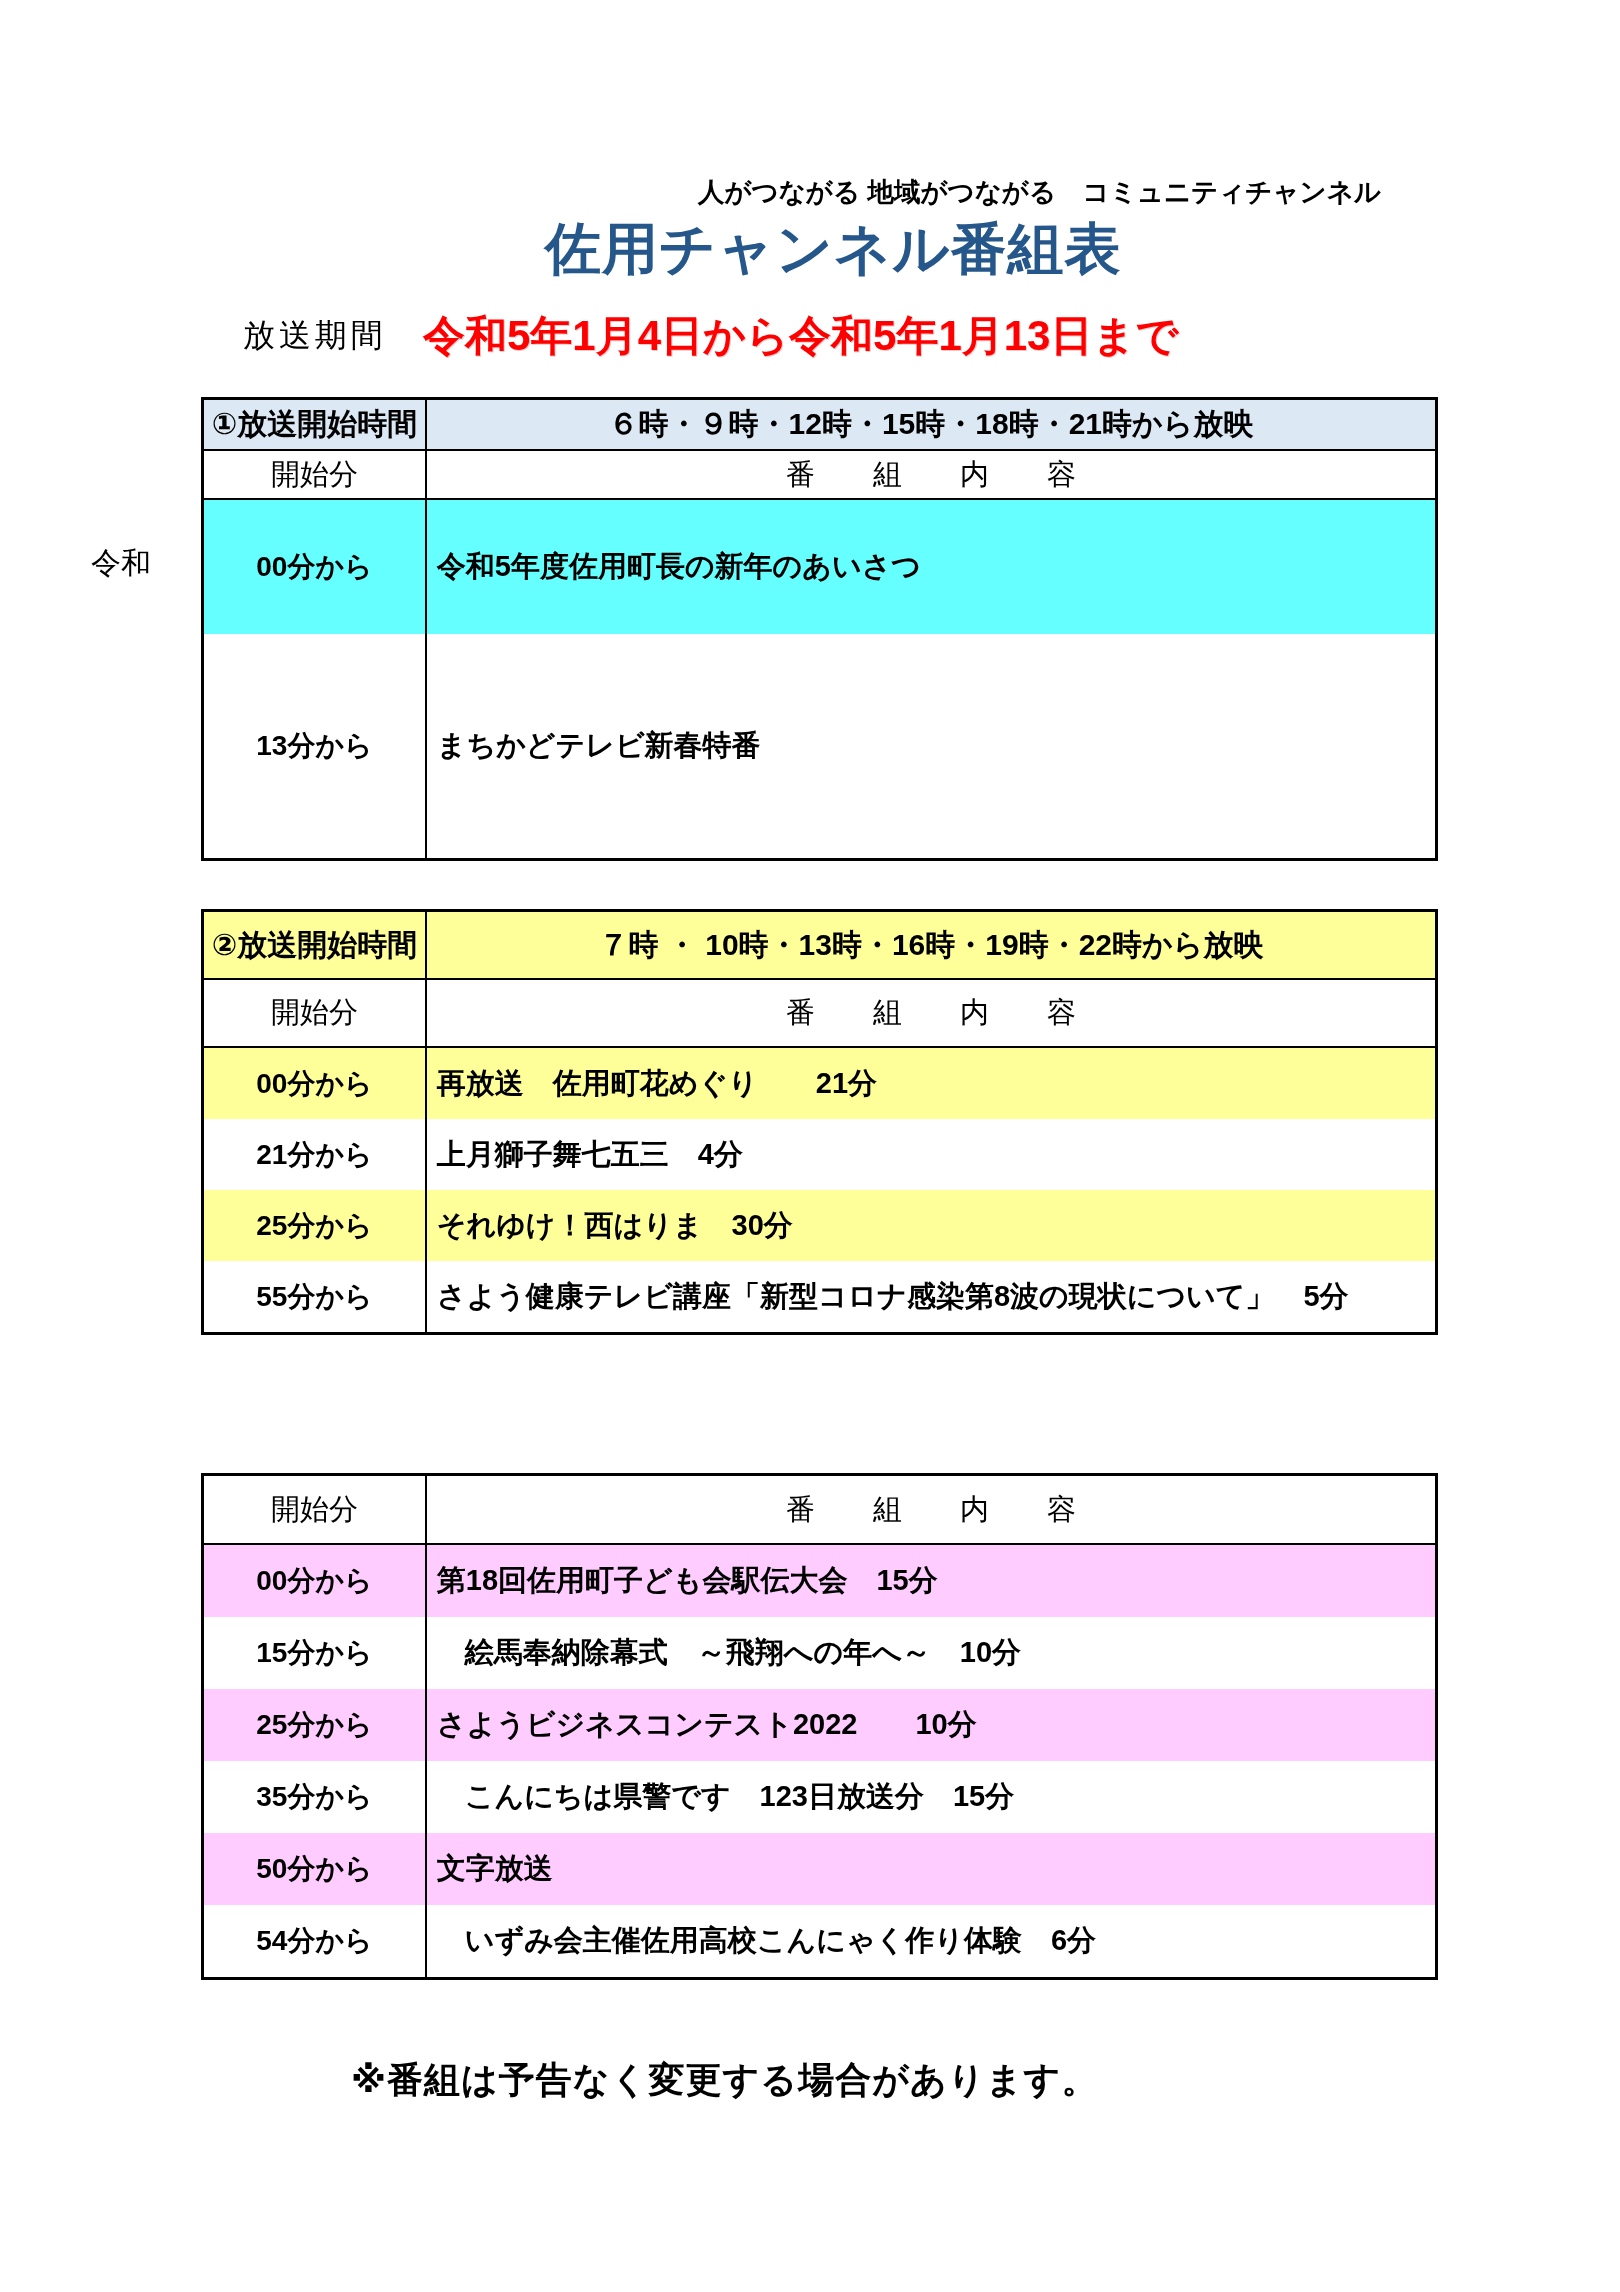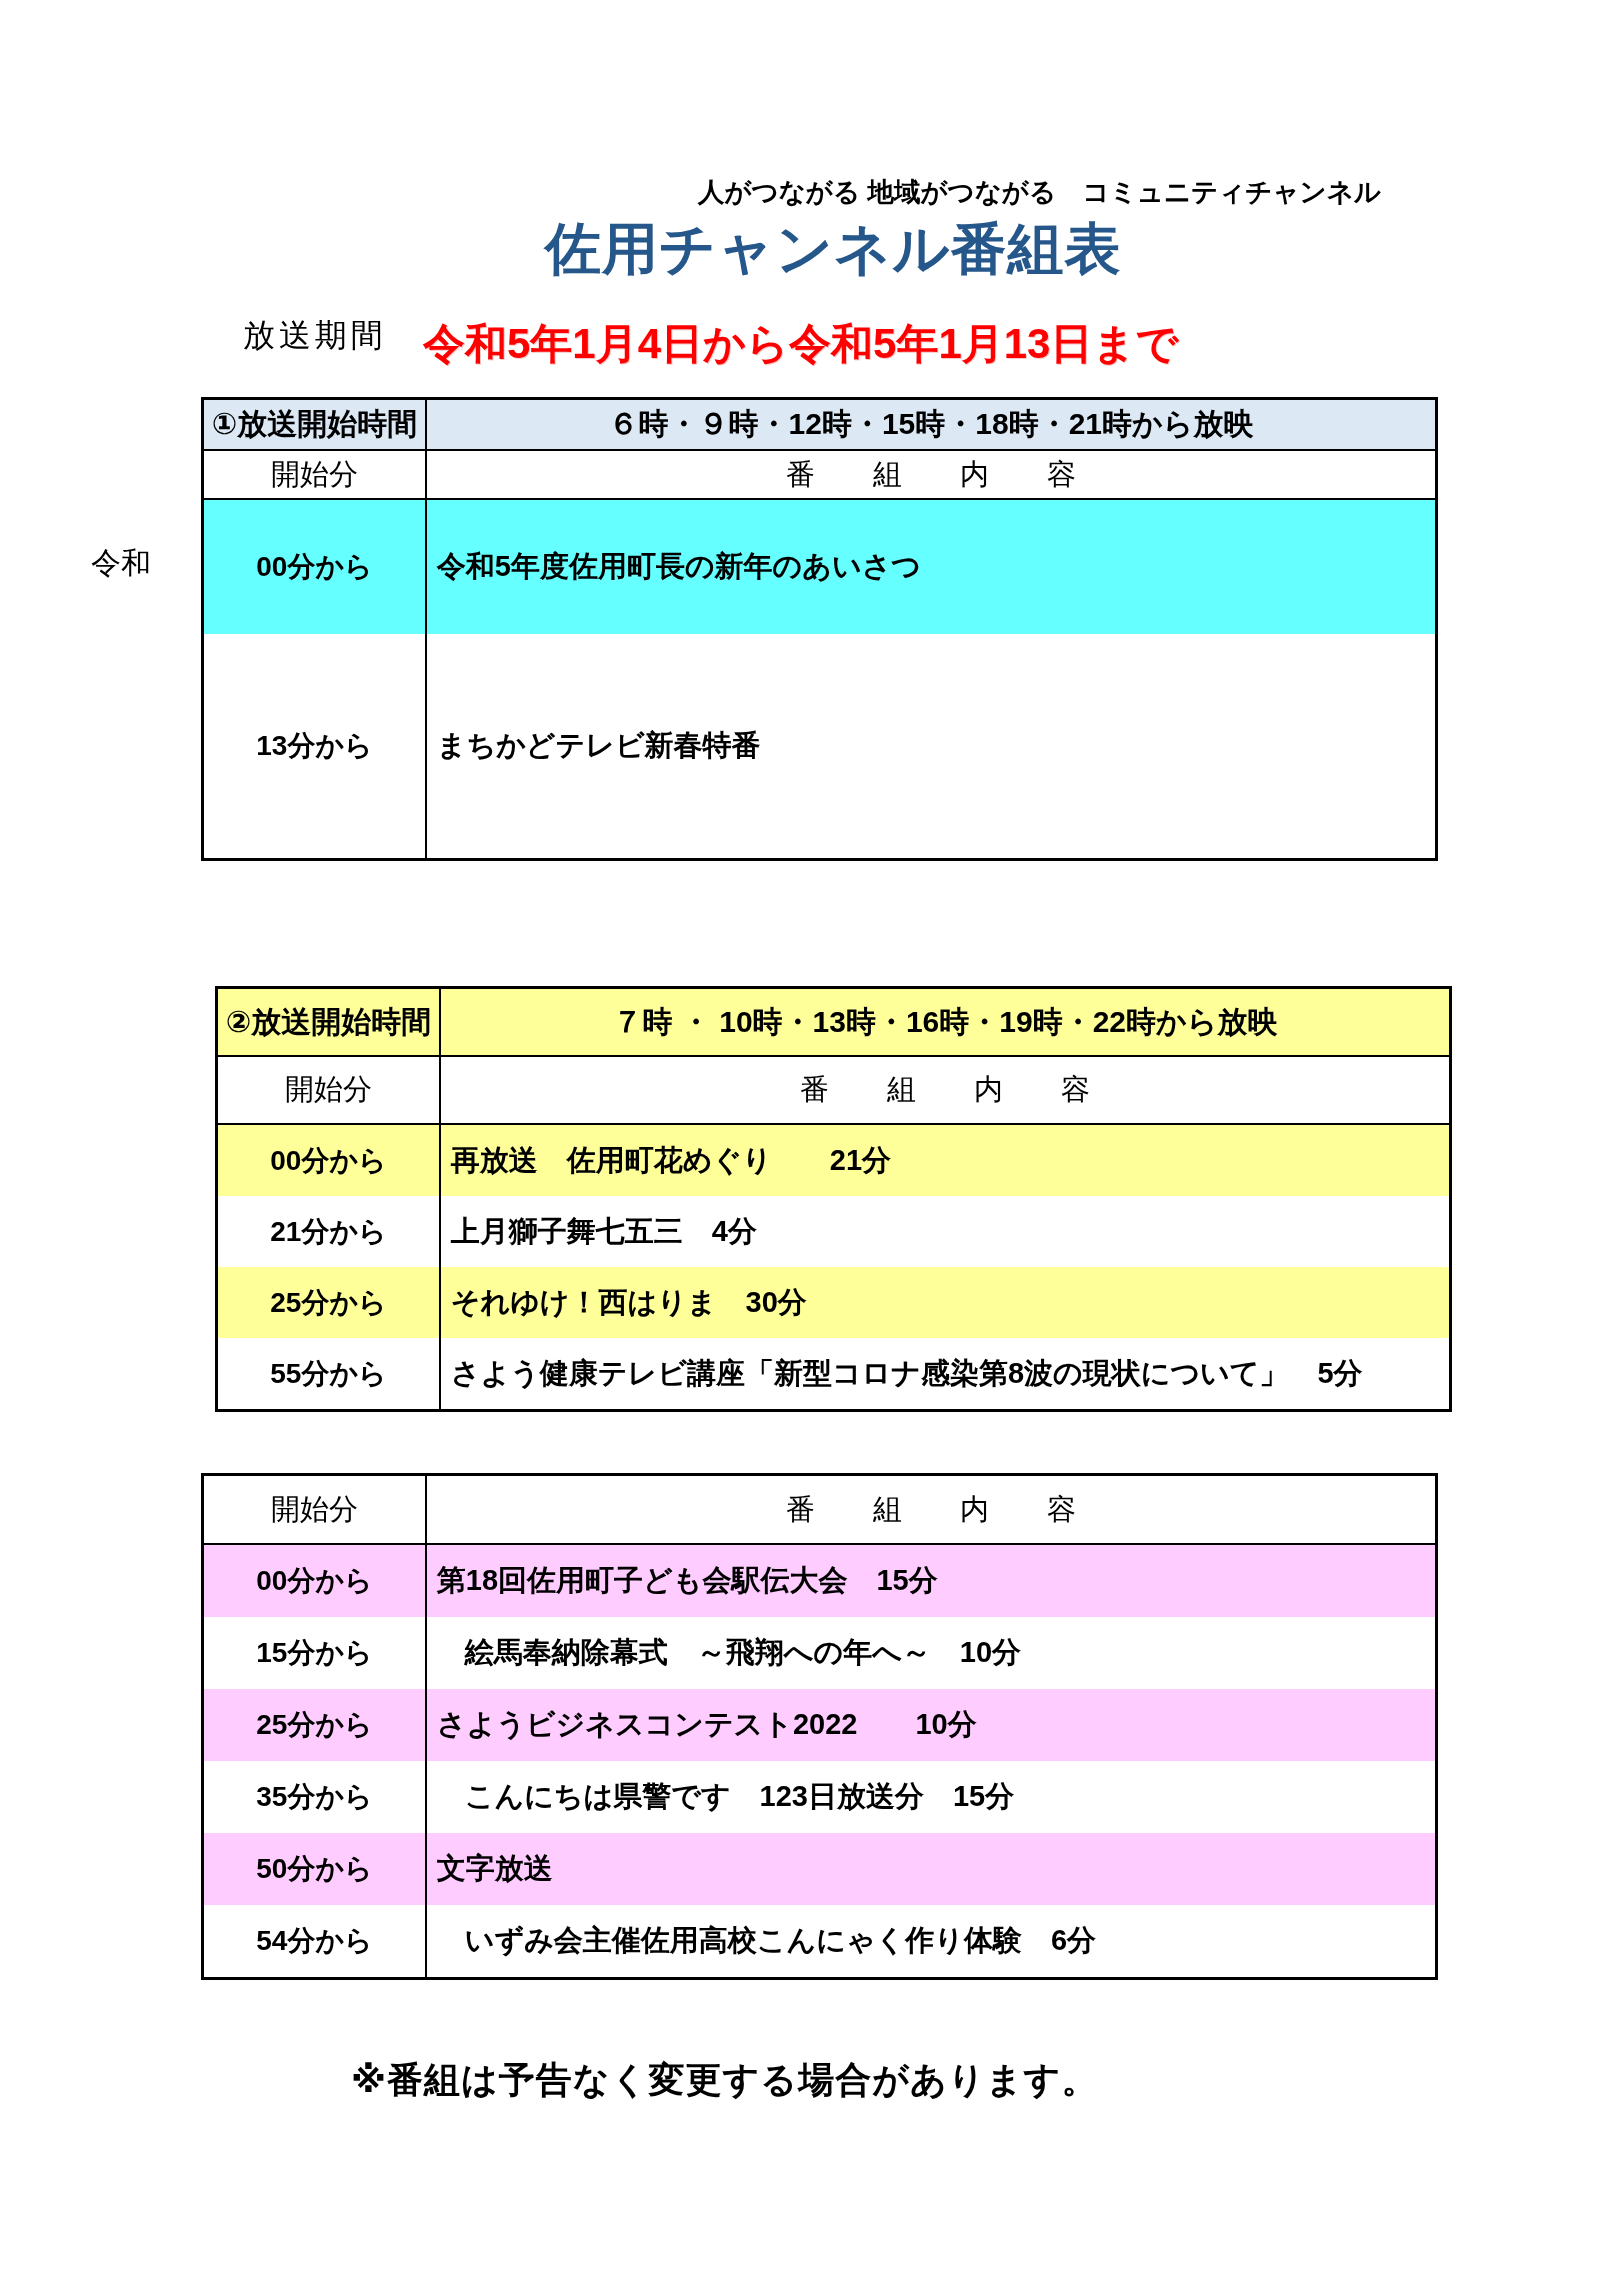--- a/index.html
+++ b/index.html
@@ -19,21 +19,21 @@
     font-family:"Liberation Sans","DejaVu Sans",sans-serif;
     color:#000;
     overflow:hidden;
   }
   .abs{position:absolute;white-space:nowrap;}
 
   .channel-label{left:204px;top:145px;font-size:37px;font-weight:bold;letter-spacing:2px;}
   .tagline{left:698px;top:174px;font-size:26.5px;font-weight:bold;}
   .page-title{left:545px;top:212px;font-size:56px;font-weight:bold;color:var(--blue);letter-spacing:1px;}
   .period-label{left:243px;top:314px;font-size:32px;letter-spacing:3.9px;}
-  .period-value{left:423px;top:316px;font-size:42px;font-weight:bold;color:var(--red);text-shadow:1px 1px 0 #f3c9c9;}
+  .period-value{left:423px;top:308px;font-size:42px;font-weight:bold;color:var(--red);text-shadow:1px 1px 0 #f3c9c9;}
   .stray-text{left:91px;top:543px;font-size:30px;width:110px;overflow:hidden;}
 
   
   .tbl{
     position:absolute;
     left:201px;width:1237px;
     border:3.9px solid var(--border);
     box-sizing:border-box;
     background:#fff;
     z-index:2;
@@ -57,21 +57,21 @@
   .row.sub{border-bottom:2px solid var(--border);font-size:29px;}
   .row.data{font-weight:bold;font-size:29px;}
   .row.data .c1{font-size:28px;}
 
   .tbl1{top:397px;}
   .tbl1 .head{height:51px;background:var(--hdr1);}
   .tbl1 .sub{height:49px;}
   .tbl1 .r0{height:134px;background:var(--cyan);}
   .tbl1 .r1{height:224px;}
 
-  .tbl2{top:986px;margin-left:14px;}
+  .tbl2{top:909px;}
   .tbl2 .head{height:68px;background:var(--yellow);}
   .tbl2 .sub{height:68px;}
   .tbl2 .r0,.tbl2 .r2{height:71px;background:var(--yellow);}
   .tbl2 .r1,.tbl2 .r3{height:71px;background:#fff;}
 
   .tbl3{top:1473px;}
   .tbl3 .head{height:69px;background:var(--pink);}
   .tbl3 .sub{height:69px;}
   .tbl3 .r0,.tbl3 .r2,.tbl3 .r4{height:72px;background:var(--pink);}
   .tbl3 .r1,.tbl3 .r3,.tbl3 .r5{height:72px;background:#fff;gap:28px;}

